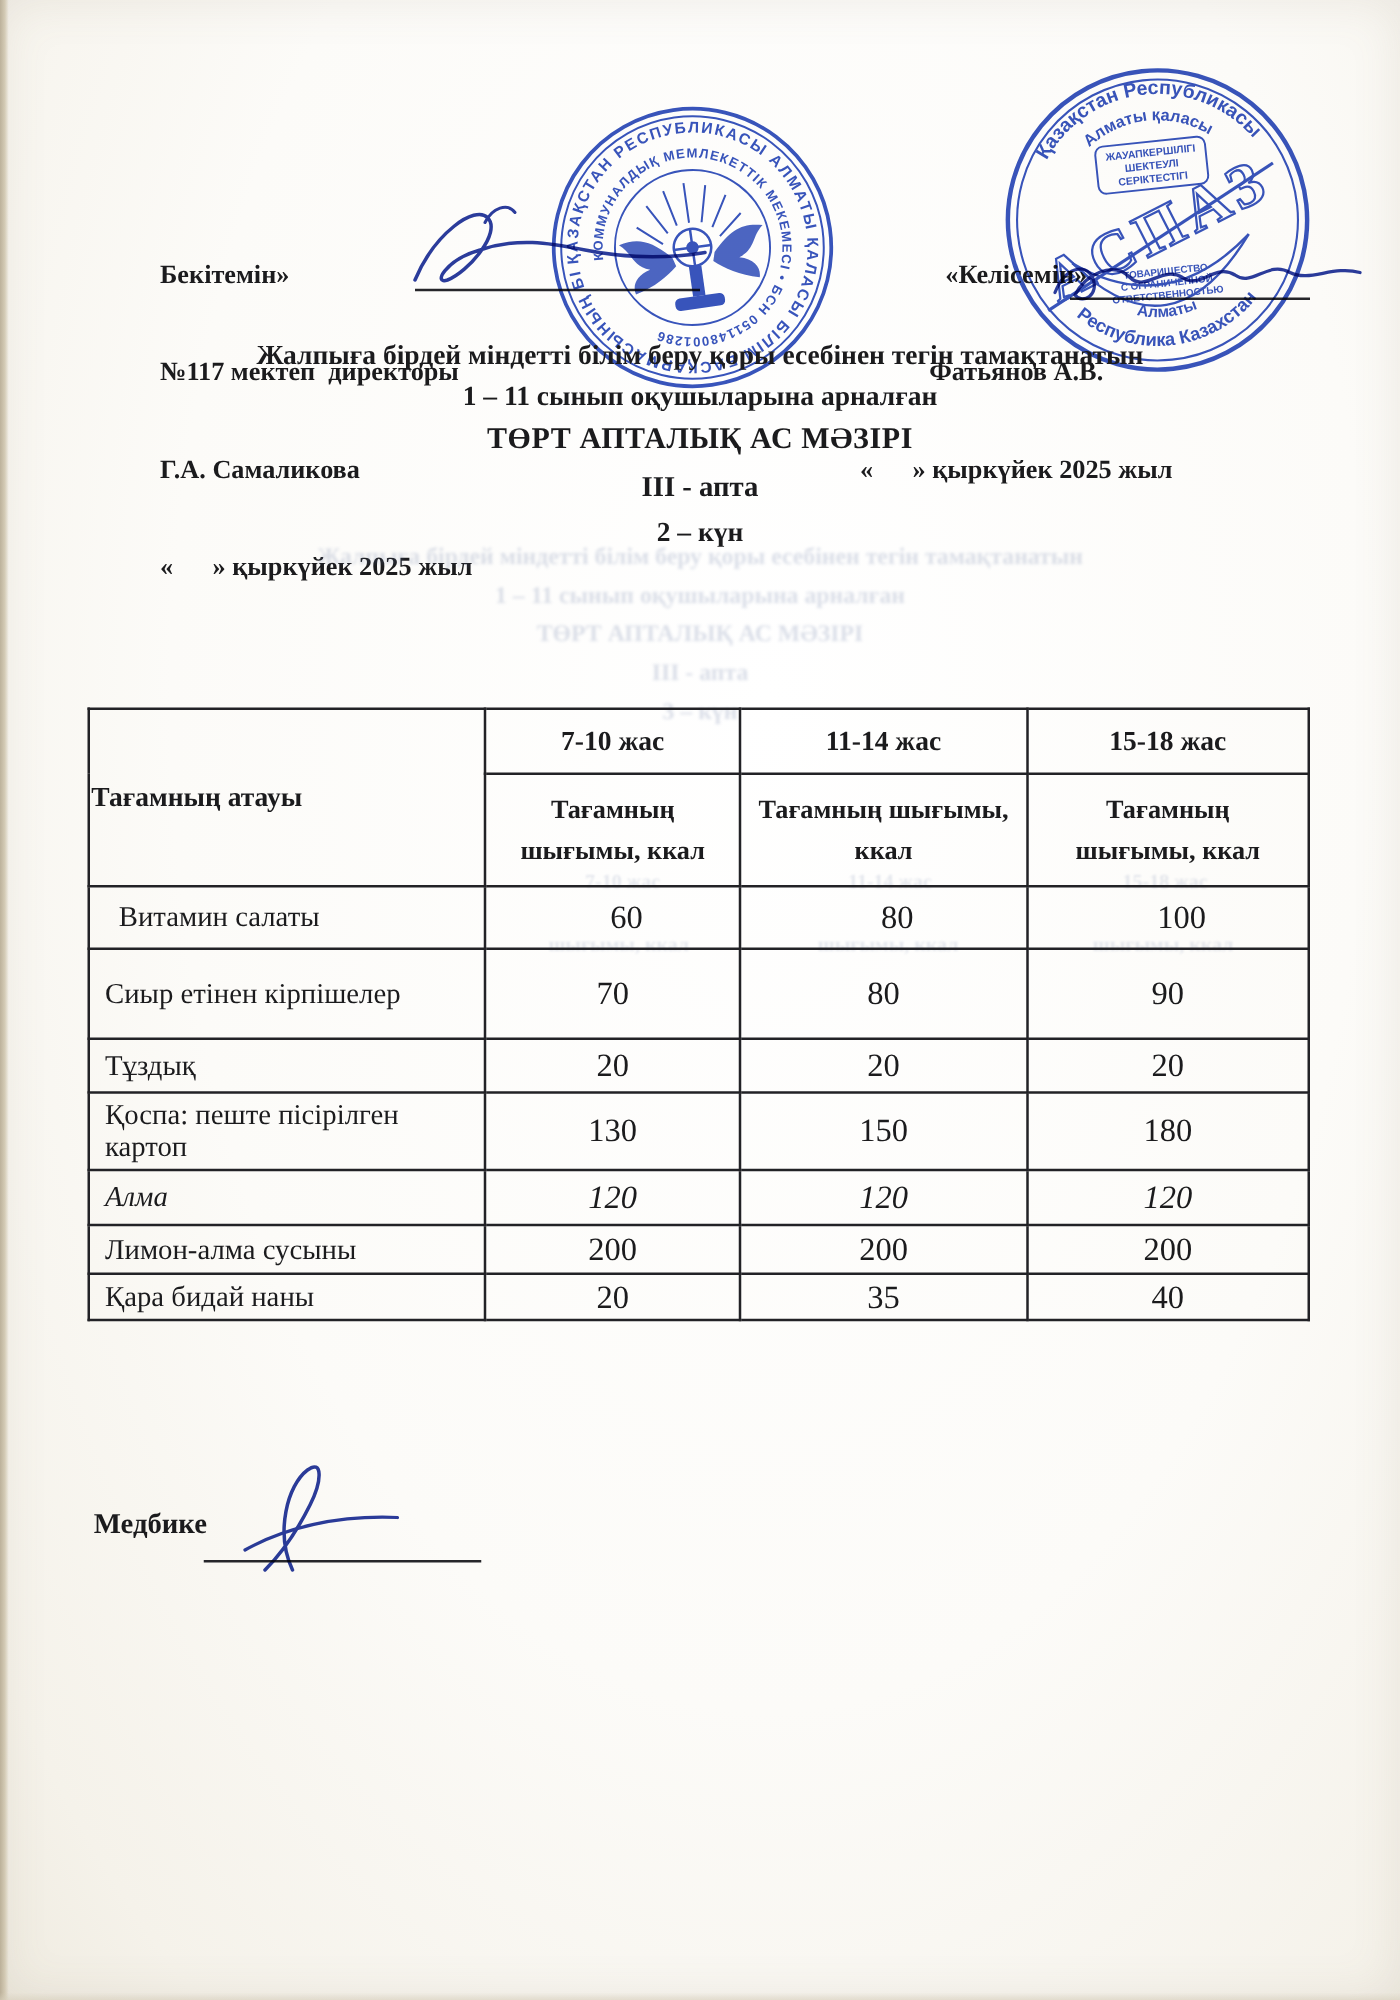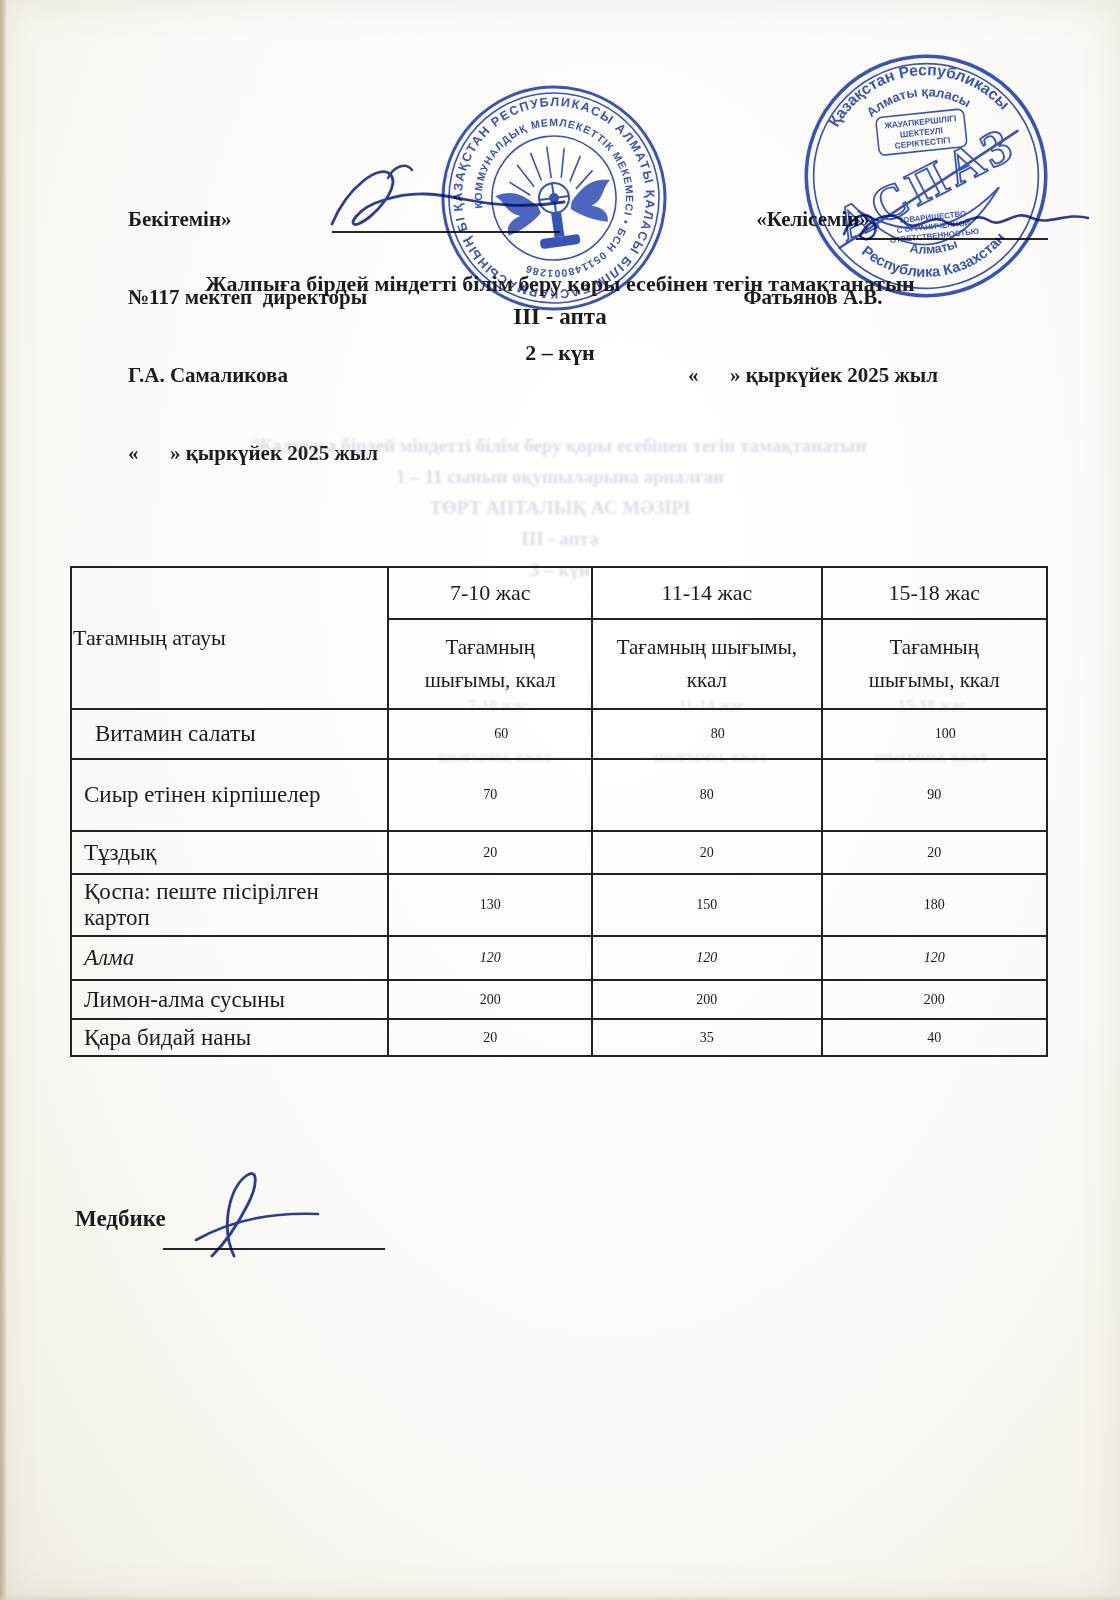--- a/index.html
+++ b/index.html
@@ -53,28 +53,28 @@
   .gb1{left:612px;top:697px;width:200px;}
   .gb2{left:832px;top:697px;width:200px;}
   .gb3{left:400px;top:748px;width:190px;}
   .gb4{left:608px;top:748px;width:205px;}
   .gb5{left:828px;top:748px;width:205px;}
 
   
   .menu-table{position:absolute;left:70px;top:566px;width:978px;border-collapse:collapse;
               font-size:22px;}
   .menu-table th,.menu-table td{border:2px solid #222226;}
-  .menu-table thead th{font-weight:normal;vertical-align:middle;}
+  .menu-table thead th{font-weight:bold;vertical-align:middle;}
   .menu-table .name-h{text-align:left;padding-left:1px;font-size:22px;}
   .menu-table thead tr.age-row th{height:48px;font-size:22px;}
   .menu-table thead tr.sub-row th{height:88px;line-height:1.55;font-size:21px;}
   .sub-a{padding:0 26px;}
   .sub-b{padding:0 8px;}
   .menu-table td.dish{text-align:left;padding:2px 6px 2px 12px;font-size:23px;}
-  .menu-table td.val{text-align:center;font-size:14px;}
+  .menu-table td.val{text-align:center;font-size:26px;}
   .menu-table tbody tr:nth-child(1) td{height:44px;padding-left:23px;}
   .menu-table tbody tr:nth-child(2) td{height:66px;}
   .menu-table tbody tr:nth-child(3) td{height:37px;}
   .menu-table tbody tr:nth-child(4) td{height:56px;}
   .menu-table tbody tr:nth-child(5) td{height:38px;font-style:italic;}
   .menu-table tbody tr:nth-child(6) td{height:33px;}
   .menu-table tbody tr:nth-child(7) td{height:31px;}
 
   
   .footer-label{position:absolute;left:75px;top:1206px;font-weight:bold;font-size:23px;}
@@ -188,20 +188,22 @@
     <path d="M6,42 C14,22 30,18 36,30 C42,44 28,52 22,44 C30,28 52,16 66,30 C78,42 92,20 108,30 C122,40 134,18 150,28 C164,38 176,16 194,26 C210,34 228,20 250,26" stroke="#2b3c9e" stroke-width="2.6" fill="none" stroke-linecap="round"></path>
   </svg>
 
   <svg class="sig sig-medbike" viewBox="0 0 170 95" xmlns="http://www.w3.org/2000/svg">
     <path d="M56,88 C42,58 52,20 68,8 C80,-1 80,16 70,36 C58,60 44,78 34,88" stroke="#2b3c9e" stroke-width="2.8" fill="none" stroke-linecap="round"></path>
     <path d="M18,72 C50,54 92,44 140,46" stroke="#2b3c9e" stroke-width="2.6" fill="none" stroke-linecap="round"></path>
   </svg>
 
   <div class="title">
     <div class="t1">Жалпыға бірдей міндетті білім беру қоры есебінен тегін тамақтанатын</div>
+    <div class="t2">1 – 11 сынып оқушыларына арналған</div>
+    <div class="t3">ТӨРТ АПТАЛЫҚ АС МӘЗІРІ</div>
     <div class="t4">III - апта</div>
     <div class="t5">2 – күн</div>
   </div>
 
   <div class="ghost">
     <span class="gl">Жалпыға бірдей міндетті білім беру қоры есебінен тегін тамақтанатын</span>
     <span class="gl">1 – 11 сынып оқушыларына арналған</span>
     <span class="gl">ТӨРТ АПТАЛЫҚ АС МӘЗІРІ</span>
     <span class="gl">III - апта</span>
     <span class="gl">3 – күн</span>

